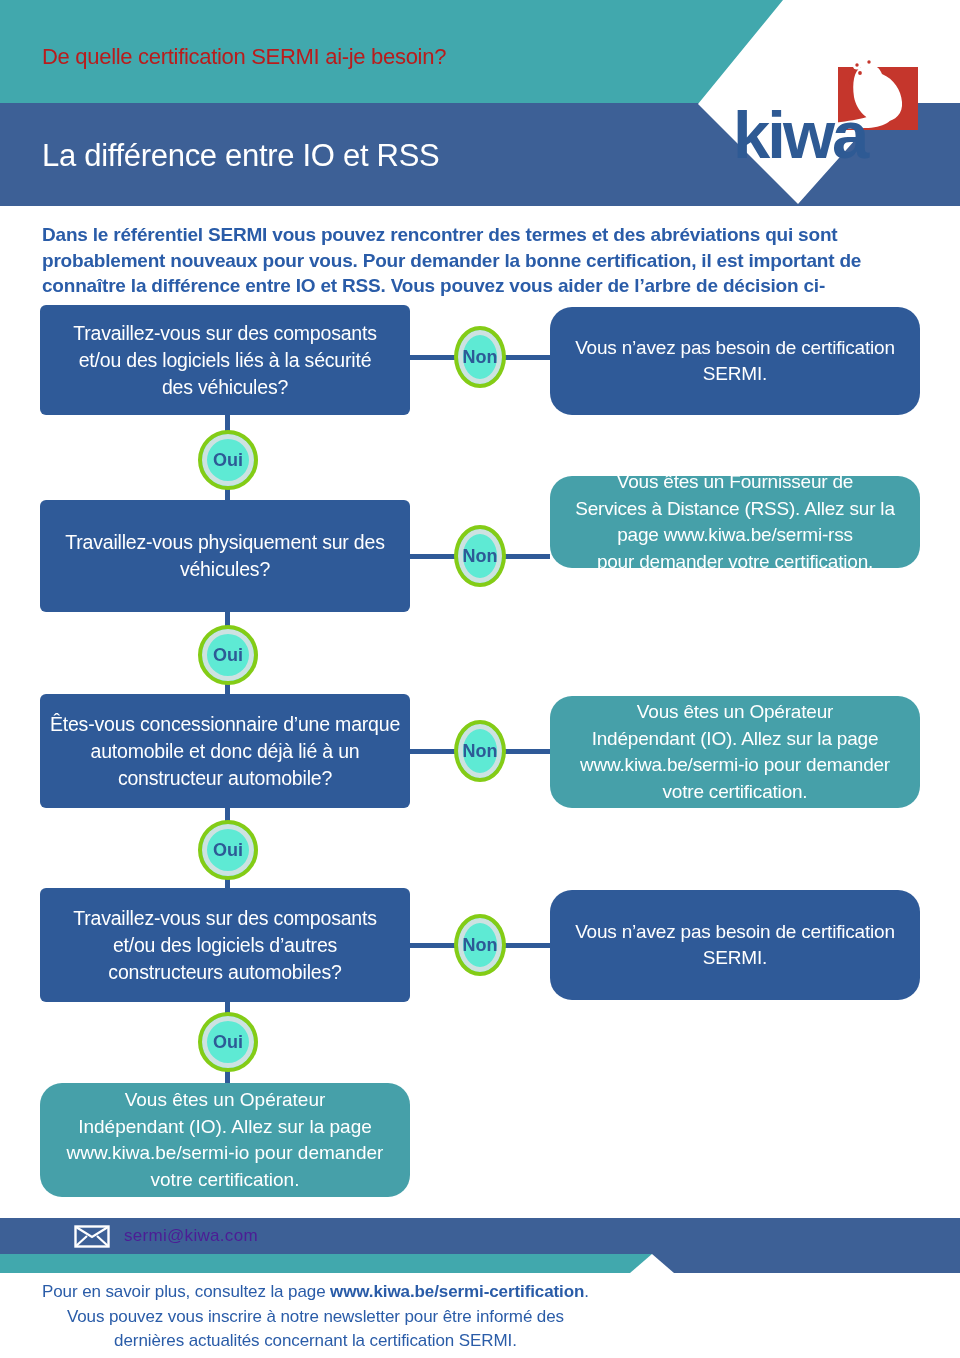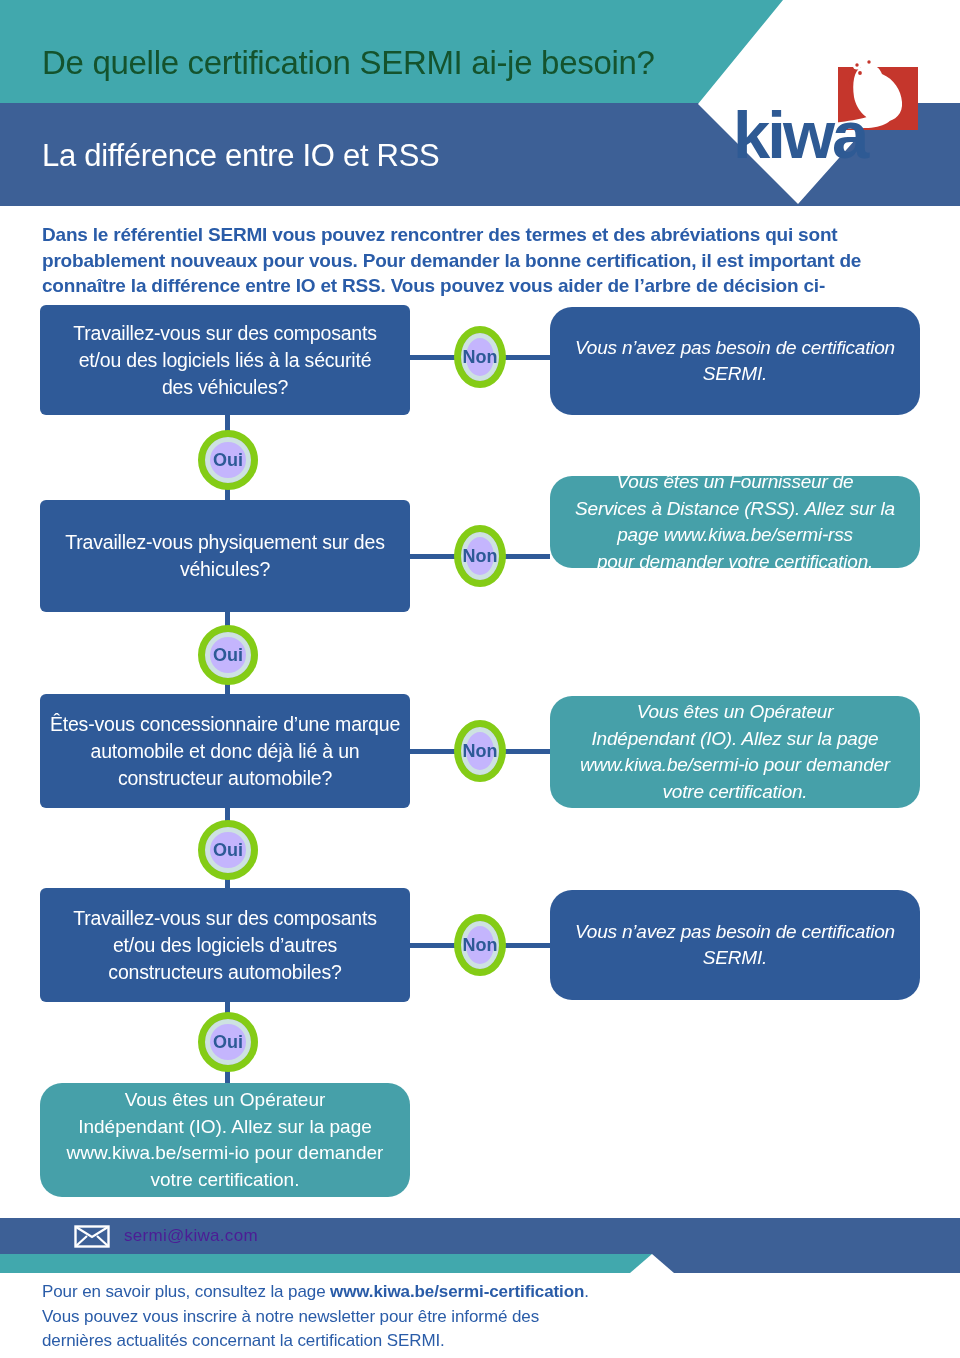--- a/index.html
+++ b/index.html
@@ -1,60 +1,60 @@
 <!DOCTYPE html>
 <html><head>
 <meta charset="utf-8">
 <style>
   html,body{margin:0;padding:0;background:#ffffff;}
   .page{position:relative;width:960px;height:1358px;background:#fff;overflow:hidden;
         font-family:"Liberation Sans",sans-serif;}
   
   .band-teal{position:absolute;left:0;top:0;width:960px;height:103px;background:#41A8AD;}
   .band-blue{position:absolute;left:0;top:103px;width:960px;height:103px;background:#3D6096;}
-  .hdr-title{position:absolute;left:42px;top:44px;font-size:33px;color:#14532d;letter-spacing:-0.3px;}
+  .hdr-title{position:absolute;left:42px;top:44px;font-size:22px;color:#b91c1c;letter-spacing:-0.3px;}
   .hdr-sub{position:absolute;left:42px;top:138px;font-size:31px;color:#fff;letter-spacing:-0.3px;}
   .logo-white{position:absolute;left:640px;top:0;width:320px;height:206px;background:#fff;
         clip-path:polygon(143px 0,320px 0,320px 103px,248px 103px,158px 204px,58px 104px);}
   .logo-svg{position:absolute;left:745px;top:55px;width:185px;height:85px;}
   .kiwa-word{position:absolute;left:733px;top:63px;font-size:67px;line-height:62px;font-weight:bold;
         color:#2E5A94;letter-spacing:-3px;margin-top:41px;}
   
   .intro{position:absolute;left:42px;top:222px;width:860px;font-size:19px;line-height:25.5px;
         font-weight:600;letter-spacing:-0.2px;color:#2A5CA8;white-space:pre-line;}
   
   .vline{position:absolute;left:225px;top:415px;width:5px;height:668px;background:#2F5A98;z-index:1;}
   .hline{position:absolute;height:5px;width:140px;left:410px;background:#2F5A98;z-index:1;}
   .qbox{position:absolute;left:40px;width:370px;background:#2F5A98;border-radius:6px;color:#fff;
         display:flex;align-items:center;justify-content:center;text-align:center;
         font-size:19.5px;line-height:27px;white-space:pre-line;letter-spacing:-0.2px;z-index:2;}
   .abox{position:absolute;left:550px;width:370px;background:#2F5A98;border-radius:22px;color:#fff;
         display:flex;align-items:center;justify-content:center;text-align:center;
-        font-size:19px;line-height:26.5px;white-space:pre-line;letter-spacing:-0.2px;z-index:2;font-style:italic;}
+        font-size:19px;line-height:26.5px;white-space:pre-line;letter-spacing:-0.2px;z-index:2;}
   .abox.teal{background:#46A0A9;}
   .fbox{position:absolute;left:40px;top:1083px;width:370px;height:114px;background:#46A0A9;
         border-radius:22px;color:#fff;display:flex;align-items:center;justify-content:center;
         text-align:center;font-size:19px;line-height:26.5px;white-space:pre-line;z-index:2;}
-  .circle{position:absolute;background:#c4b5fd;border:7px solid #84cc16;border-radius:50%;
+  .circle{position:absolute;background:#5eead4;border:4px solid #84cc16;border-radius:50%;
         box-shadow:inset 0 0 0 5px #CDE2E1;box-sizing:border-box;display:flex;align-items:center;
         justify-content:center;font-size:18px;font-weight:600;color:#2D5A96;z-index:3;}
   .c-non{width:52px;height:62px;left:454px;}
   .c-oui{width:60px;height:60px;left:198px;}
   
   .foot-band{position:absolute;left:0;top:1218px;width:960px;height:36px;background:#3D6096;}
   .envelope{position:absolute;left:74px;top:1225px;width:36px;height:23px;}
   .email{position:absolute;left:124px;top:1218px;height:36px;display:flex;align-items:center;
         font-size:17px;color:#4c1d95;letter-spacing:0.3px;}
   .stripe-teal{position:absolute;left:0;top:1254px;width:652px;height:19px;background:#41A8AD;}
   .stripe-blue{position:absolute;left:652px;top:1254px;width:308px;height:19px;background:#3D6096;}
   .stripe-notch{position:absolute;left:630px;top:1254px;width:0;height:0;z-index:2;
         border-left:22px solid transparent;border-right:22px solid transparent;
         border-bottom:19px solid #ffffff;}
   .foot-text{position:absolute;left:42px;top:1280px;font-size:17px;line-height:24.5px;
-        color:#2A5CA8;letter-spacing:-0.1px;}
+        color:#2A5CA8;letter-spacing:-0.1px;text-align:center;}
   .foot-text .bold{font-weight:bold;}
   .foot-lines{white-space:pre-line;}
 </style>
 </head>
 <body>
 
 <div class="page">
 
   <div class="band-teal"></div>
   <div class="band-blue"></div>

